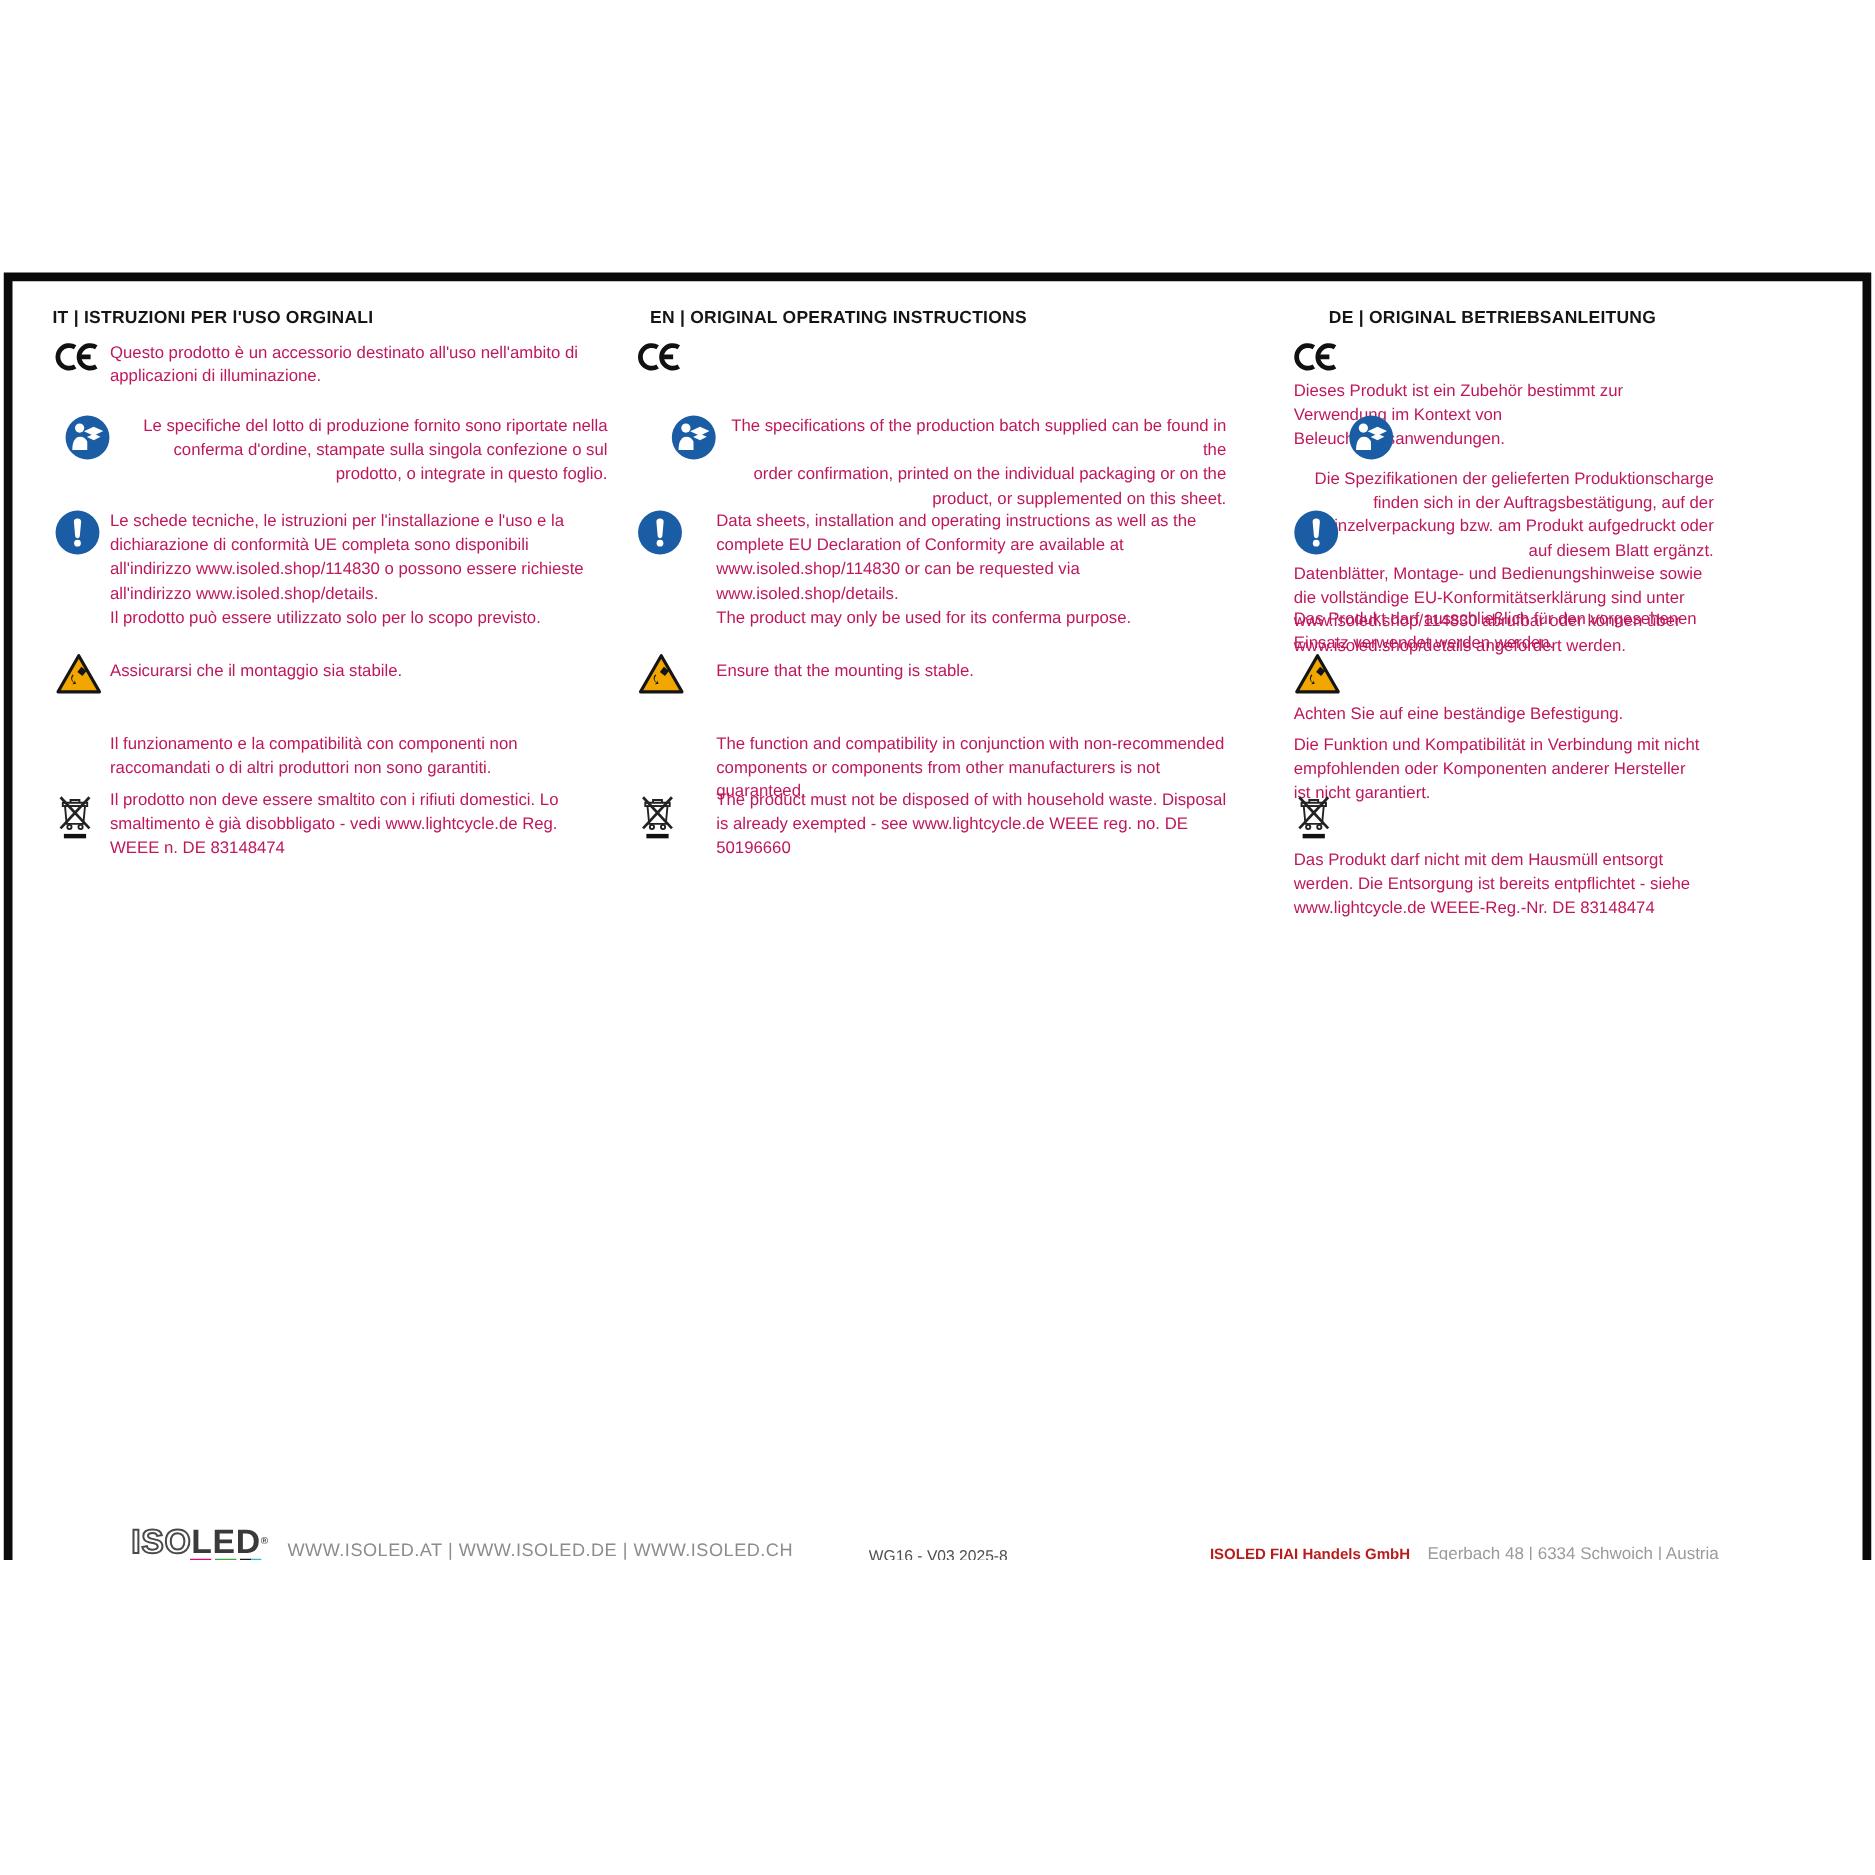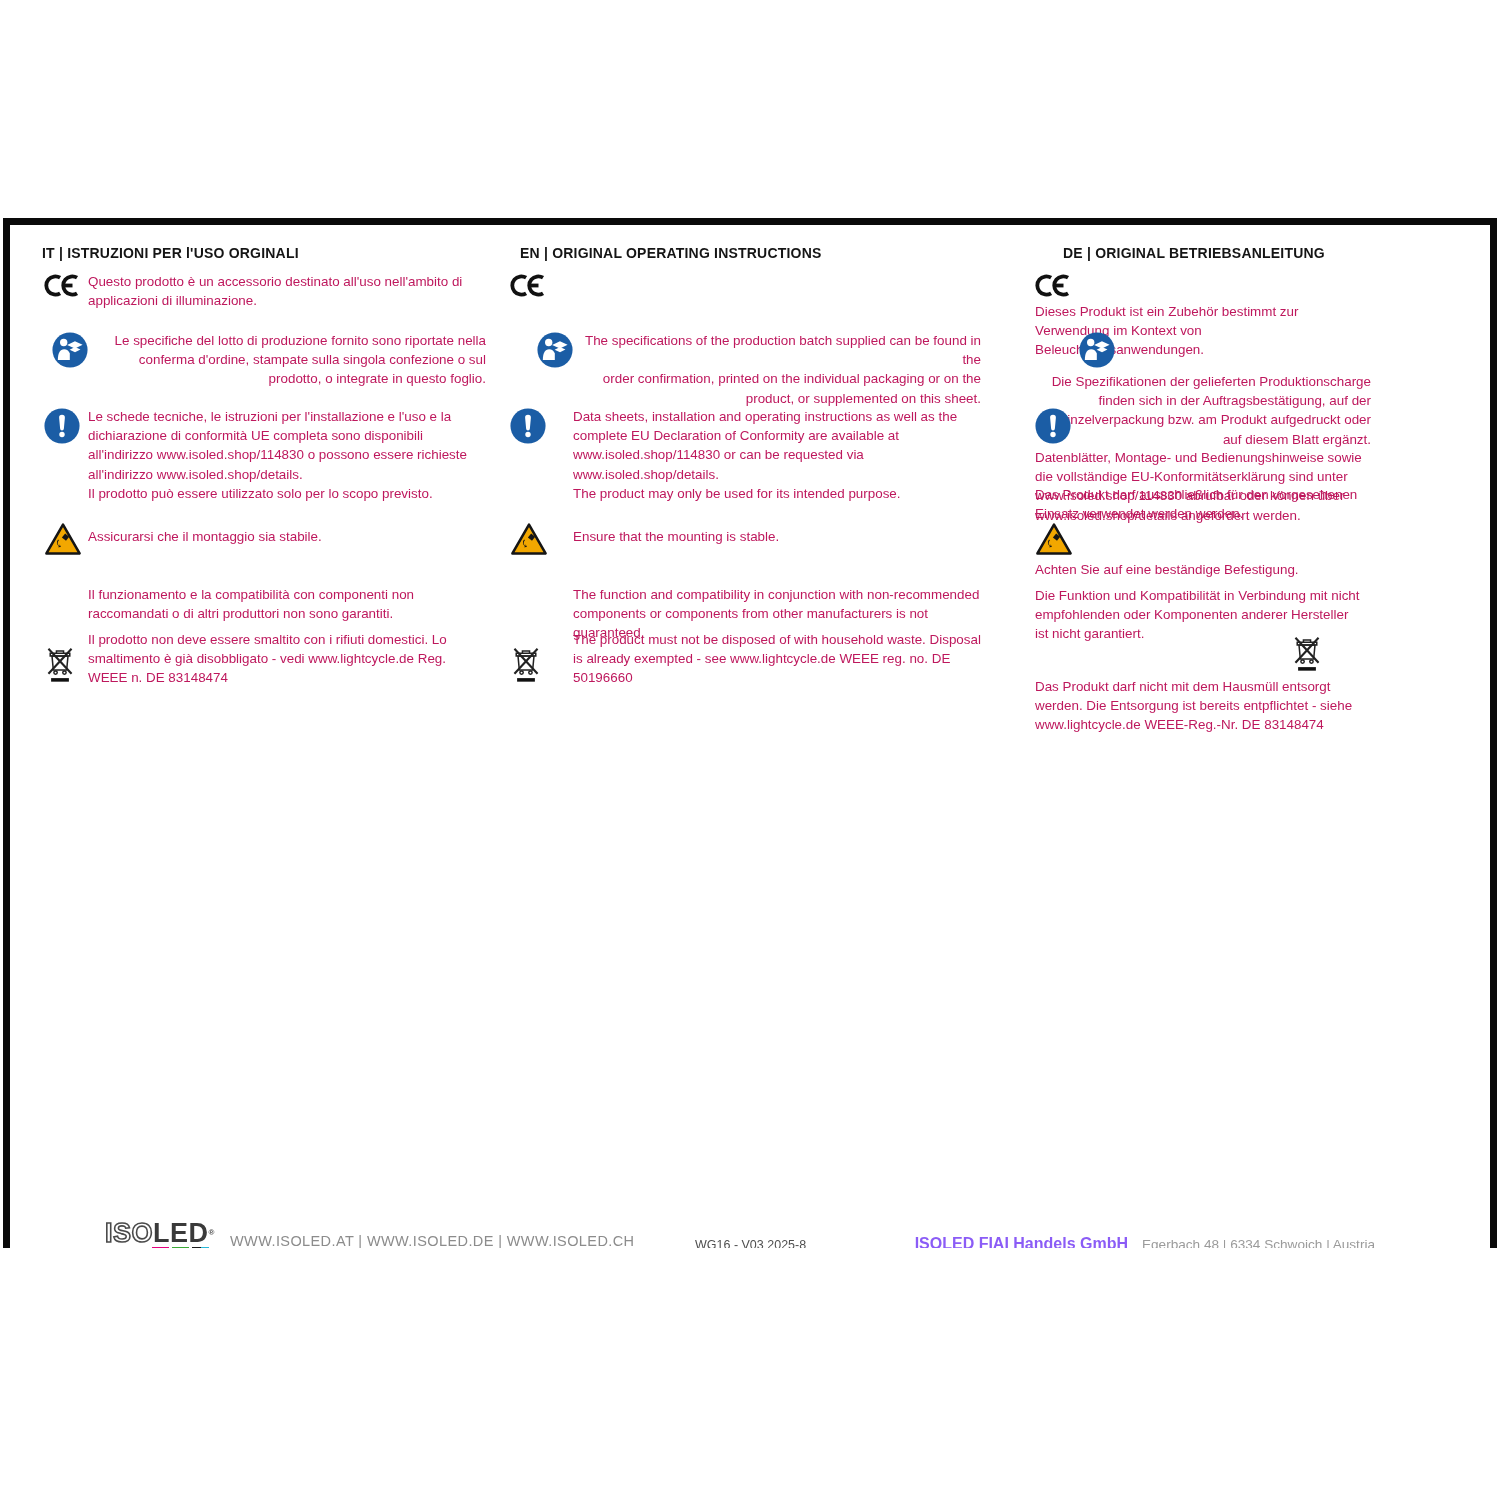--- a/index.html
+++ b/index.html
@@ -6,38 +6,38 @@
   body{width:1500px;height:1500px;position:relative;font-family:"Liberation Sans",sans-serif;color:#1f1f1f;}
   .canvas{position:absolute;left:0;top:0;width:1500px;height:1248px;background:#fff;overflow:hidden;}
   .frame{position:absolute;left:3px;top:218px;width:1480px;height:1053px;border:7px solid #0a0a0a;background:#fff;}
   .col-head{position:absolute;font-size:14px;font-weight:bold;letter-spacing:.2px;color:#151515;white-space:nowrap;}
   .row{position:absolute;display:flex;align-items:flex-start;}
   .icell{flex:0 0 auto;padding-top:1px;}
   .ptext{font-size:13.4px;line-height:19.2px;white-space:pre-line;color:#be185d;}
   .col-it .row{left:34px;} .col-it .icell{width:44px;} .col-it .ptext{width:398px;}
   .col-en .row{left:500px;} .col-en .icell{width:63px;} .col-en .ptext{width:408px;}
   .col-de .row{left:1025px;flex-direction:column;} .col-de .icell{width:80px;} .col-de .ptext{width:336px;}
-  .r1{top:47px;} .r2{top:106px;text-align:right;} .r3{top:182px;} .r4{top:259px;} .r5{top:302px;} .r6{top:360px;} .r7{top:405px;align-items:flex-end;}
+  .r1{top:47px;} .r2{top:106px;text-align:right;} .r3{top:182px;} .r4{top:259px;} .r5{top:302px;} .r6{top:360px;} .r7{top:405px;}
   .h-it{left:32px;top:20px;} .h-en{left:510px;top:20px;} .h-de{left:1053px;top:20px;}
 
   
   .footer-logo{position:absolute;left:95px;top:995px;width:130px;}
   .brand{font-size:27px;font-weight:800;letter-spacing:.5px;line-height:26px;white-space:nowrap;}
   .brand .iso{color:#fff;-webkit-text-stroke:1.6px #4a4a4a;}
   .brand .led{color:#3a3a3a;}
   .brand .reg{font-size:8px;color:#4a4a4a;vertical-align:top;-webkit-text-stroke:0;}
   .bars{display:flex;gap:3px;margin:1px 0 2px 47px;}
   .bars span{height:3.5px;width:17px;display:inline-block;}
   .bar-third{display:inline-flex !important;gap:0;padding:0;}
   .bar-third i{display:block;height:3.5px;width:8.5px;}
   .tagline{font-size:6.8px;letter-spacing:.9px;color:#a8a8a8;white-space:nowrap;}
   .websites{position:absolute;left:220px;top:1008px;font-size:14.5px;color:#8c8c8c;letter-spacing:.4px;white-space:nowrap;}
   .doccode{position:absolute;left:685px;top:1013px;font-size:12.5px;color:#4f4f4f;white-space:nowrap;}
   .companyrow{position:absolute;right:115px;top:1010px;display:flex;gap:14px;align-items:baseline;white-space:nowrap;}
-  .company{font-size:16px;font-weight:bold;color:#8b5cf6;padding-left:12px;}
+  .company{font-size:12px;font-weight:bold;color:#b91c1c;padding-left:12px;}
   .address{font-size:13.6px;color:#9b9b9b;}
 </style>
 </head>
 <body>
 
 <div class="canvas">
   <div class="frame">
 
     <div class="col-head h-it">IT | ISTRUZIONI PER l'USO ORGINALI</div>
     <div class="col-it">
@@ -160,21 +160,21 @@
               <circle cx="20" cy="29.5" r="3" fill="#fff"></circle>
             </svg>
         </span>
         <div class="ptext">Data sheets, installation and operating instructions as well as the
 complete EU Declaration of Conformity are available at
 www.isoled.shop/114830 or can be requested via
 www.isoled.shop/details.</div>
       </div>
       <div class="row r4">
         <span class="icell"></span>
-        <div class="ptext">The product may only be used for its intended purpose.</div>
+        <div class="ptext">The product may only be used for its conferma purpose.</div>
       </div>
       <div class="row r5">
         <span class="icell" style="margin-top:-6px;">
           <svg width="38" height="34" viewBox="0 0 44 40">
               <path d="M22 3 L41.5 37 H2.5 Z" fill="#f2a700" stroke="#151515" stroke-width="3" stroke-linejoin="round"></path>
               <g fill="#151515">
                 <path d="M24.5 13.5 l4.8 3.8 -3.8 4.8 -4.8 -3.8 z"></path>
                 <path d="M17.2 21.5 q-3.2 3.8 0.6 7 l0.3 -2.2 1.4 3 -3.4 0.5 1.1 -1.3 q-4.2 -3.4 -1 -7.8 z"></path>
               </g>
             </svg>

